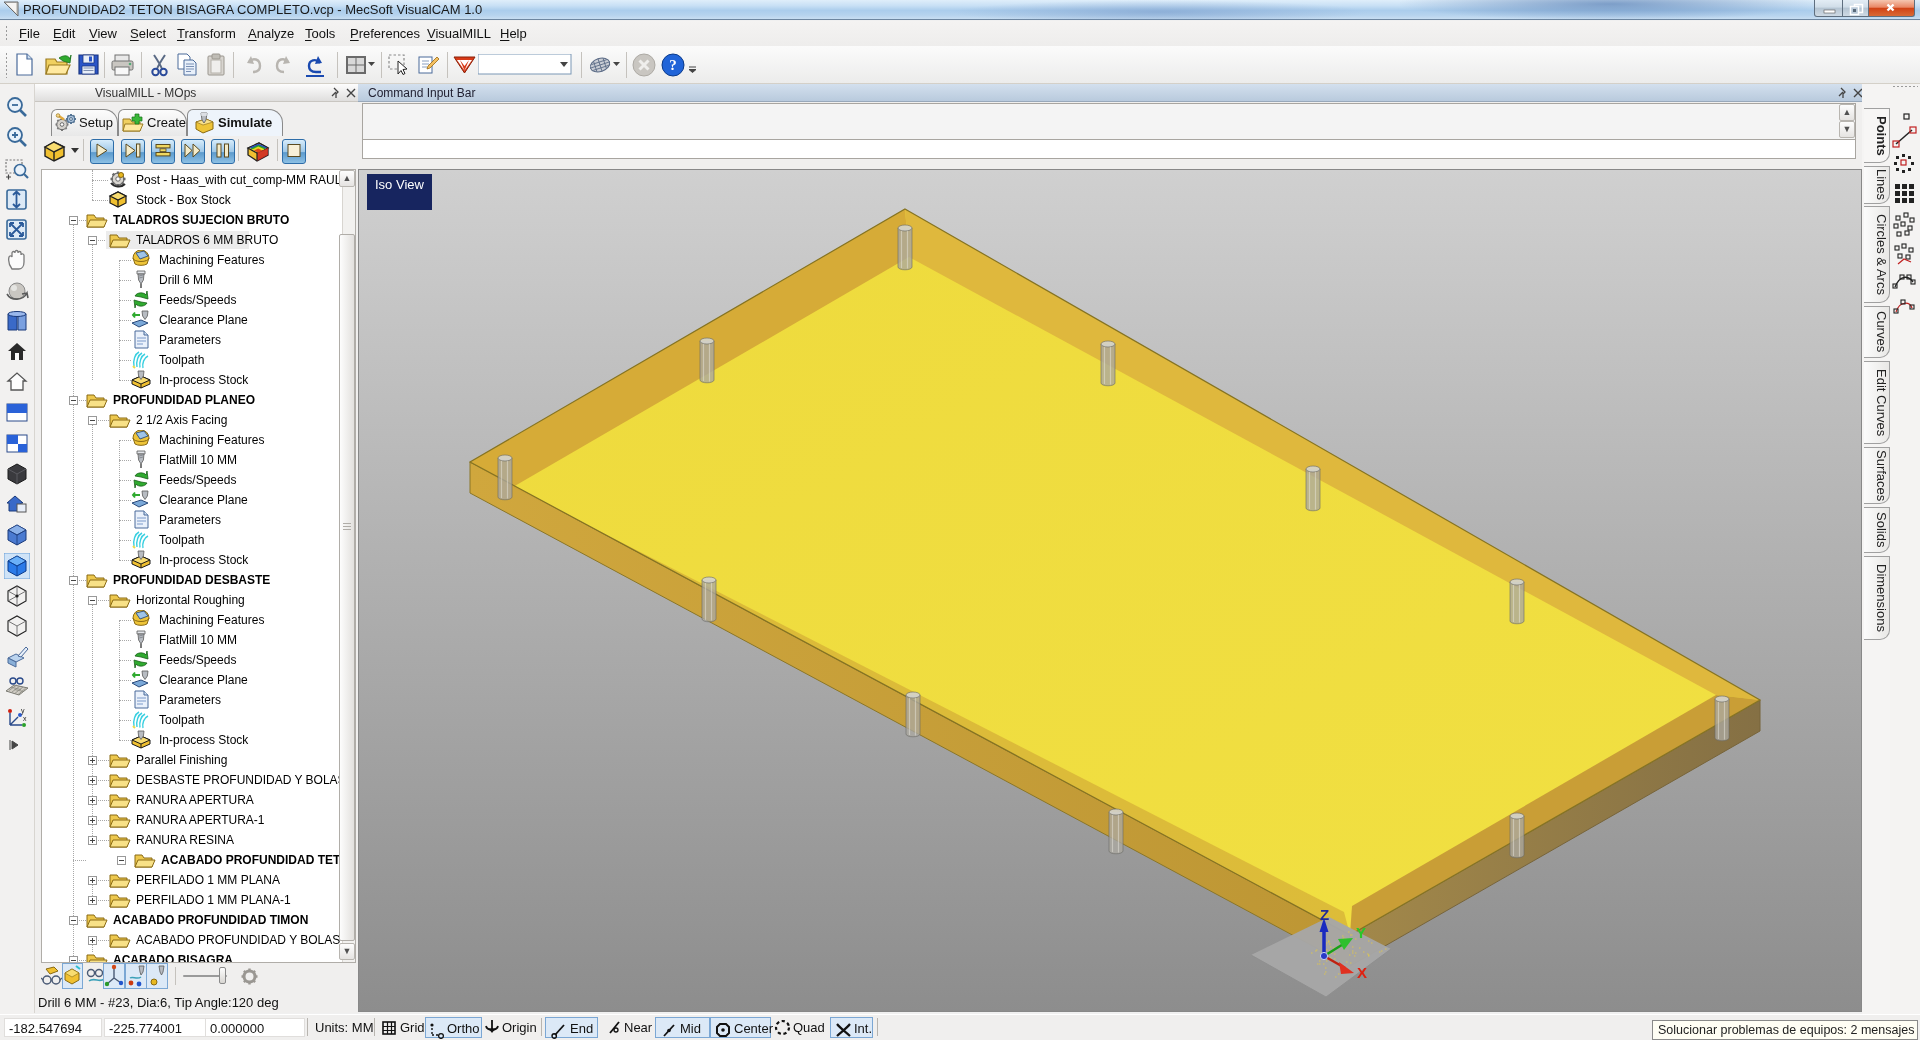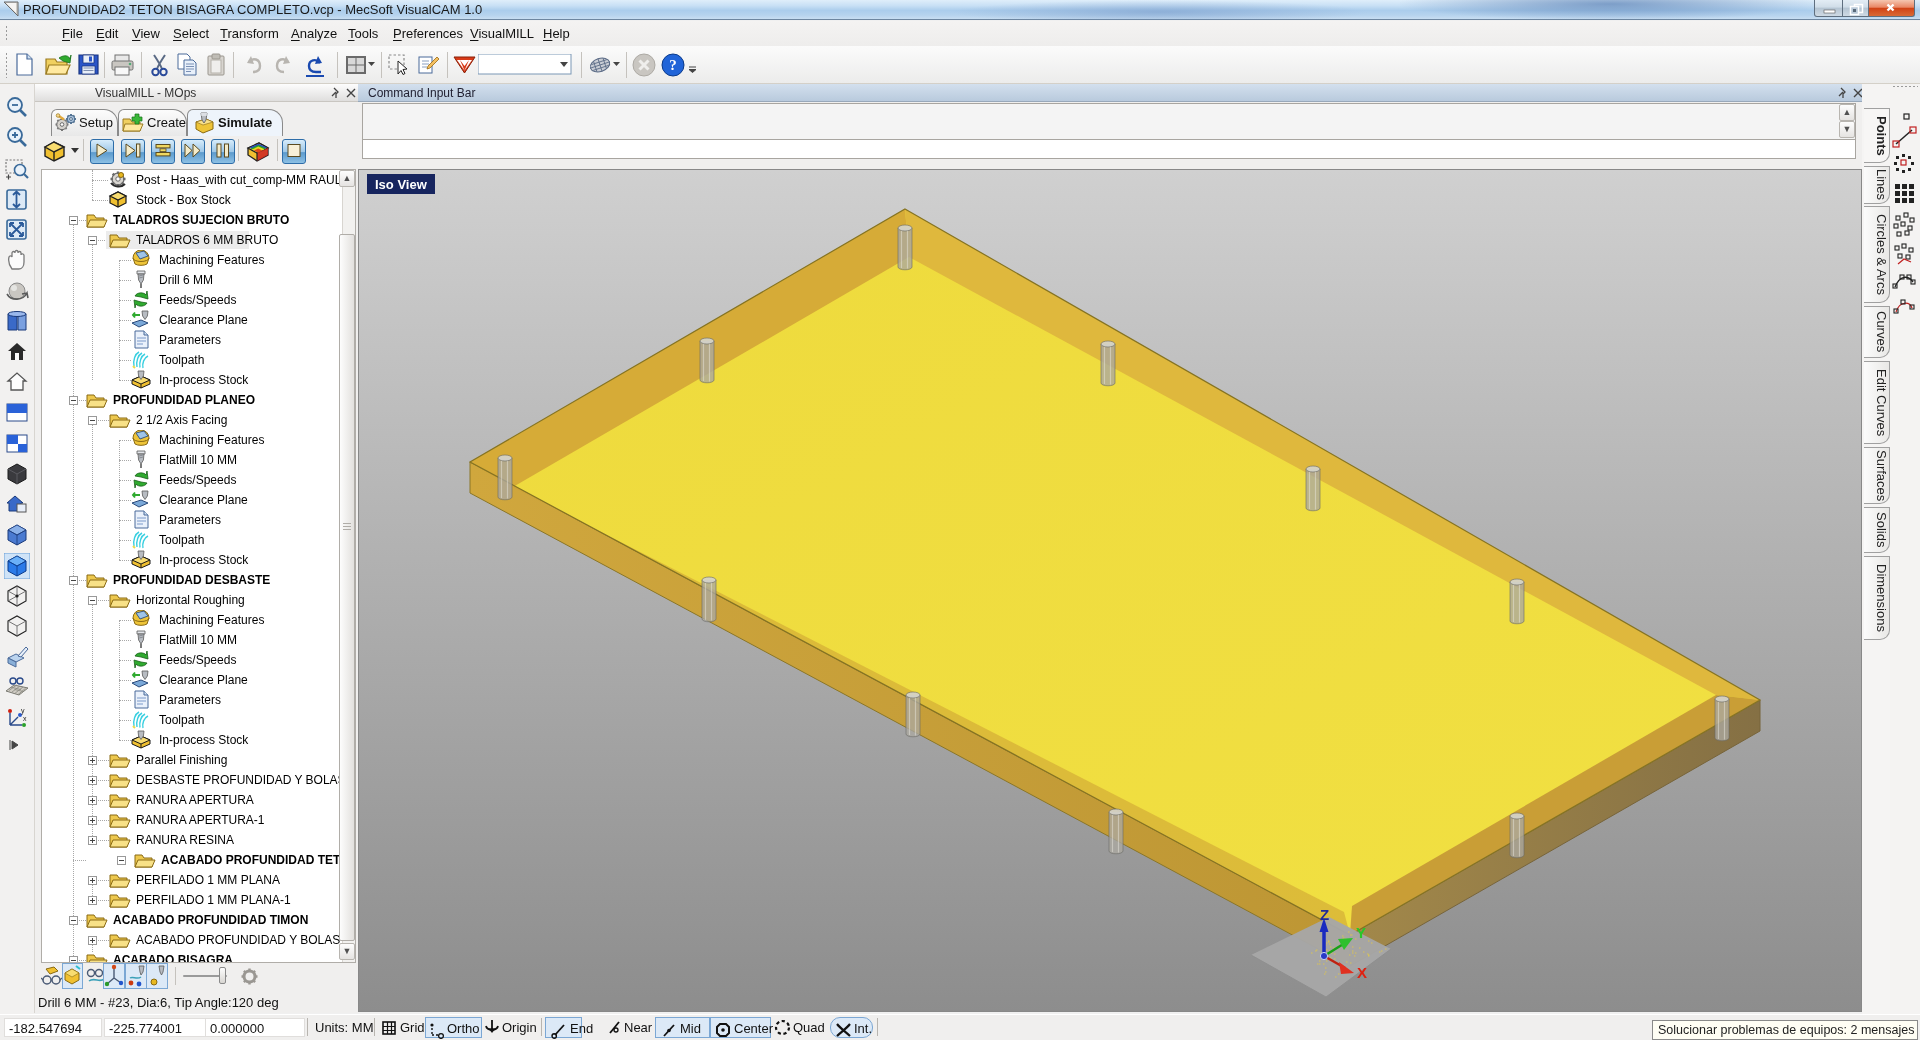--- a/index.html
+++ b/index.html
@@ -17,21 +17,21 @@
   #appicon { left:3px; top:1px; }
   .winbtn { top:0; height:17px; border:1px solid #5f6f7f; border-top:none; background:linear-gradient(180deg,#e3edf5 0%,#d0dde8 45%,#b4c4d2 50%,#cfdae4 100%); }
   #btnmin { left:1814px; width:29px; border-bottom-left-radius:3px; }
   #btnmax { left:1842px; width:27px; }
   #btnclose { left:1868px; width:47px; border-bottom-right-radius:3px;
     background:linear-gradient(180deg,#f5c6b0 0%,#e98765 45%,#d14316 52%,#d96a36 100%); }
   .winglyph { position:absolute; left:0; top:0; width:100%; height:100%; display:flex; align-items:center; justify-content:center; }
 
   
   #menubar { left:0; top:21px; width:1920px; height:25px; background:linear-gradient(180deg,#f4f3f2,#eeedec); font-size:13px; color:#111; }
-  .menuitem { position:absolute; top:5px;margin-left:43px; }
+  .menuitem { position:absolute; top:5px; }
   .mn { text-decoration:underline; text-underline-offset:2px; }
   .grip { position:absolute; width:3px; background-image:radial-gradient(circle, #9a9a9a 35%, transparent 40%); background-size:3px 4px; }
 
   
   #toolbar { left:0; top:46px; width:1920px; height:38px; background:linear-gradient(180deg,#fbfbfb,#ececeb); border-bottom:1px solid #d4d0c8; }
   .tsep { position:absolute; top:6px; width:1px; height:26px; background:#c5c2bd; }
   .tico { position:absolute; top:7px; }
 
   
   #leftstrip { left:0; top:84px; width:34px; height:930px; background:#f2f1f0; }
@@ -64,21 +64,21 @@
   #lstatus { left:0; top:907px; width:324px; height:22px; font-size:13px; color:#111; }
 
   
   #cmdhead { left:358px; top:84px; width:1504px; height:18px; background:linear-gradient(180deg,#d3e0ee,#b9cadd); border-bottom:1px solid #98a8ba; font-size:12px; color:#223; }
   #cmdbody { left:358px; top:102px; width:1504px; height:67px; background:#f0efee; }
   #cmdout { left:4px; top:1px; width:1494px; height:37px; background:#f4f4f4; border:1px solid #a8a5a0; }
   #cmdin  { left:4px; top:38px; width:1494px; height:19px; background:#ffffff; border:1px solid #a8a5a0; border-top:none; }
 
   
   #viewport { left:358px; top:169px; width:1504px; height:843px; background:linear-gradient(180deg,#d0d0d0 0%,#8d8d8d 100%); border:1px solid #888; }
-  #isoview { left:8px; top:4px; height:20px; background:#17255f; color:#fff; font-weight:bold; font-size:13px; padding:3px 8px 0 8px; }
+  #isoview { left:8px; top:4px; height:36px; background:#17255f; color:#fff; font-weight:normal; font-size:13px; padding:3px 8px 0 8px; }
 
   
   #rside { left:1862px; top:84px; width:58px; height:930px; background:#f5f4f3; }
   .rtab { position:absolute; left:2px; width:26px; border:1px solid #a0a0a0; border-left:none; border-radius:0 0 10px 0; background:linear-gradient(90deg,#fbfbfb,#e9e8e6); font-size:13px; color:#222; writing-mode:vertical-rl; text-align:center; }
 
   
   #statusbar { left:0; top:1014px; width:1920px; height:26px; background:#f0efee; border-top:1px solid #fff; font-size:13px; color:#111; }
   .sfield { position:absolute; top:3px; height:19px; background:#fff; border:1px solid #e0dedc; padding:2px 0 0 4px; }
   .snap { position:absolute; top:2px; height:21px; font-size:13px; padding-top:3px; }
   .snap.on { background:#dce9f7; border:1px solid #7ba7d4; }
@@ -1036,21 +1036,21 @@
           <circle cx="11" cy="13" r="2.4" fill="none" stroke="#111" stroke-width="1.3"></circle>
         </svg>
         <span class="abs" style="left:21px;top:3px;">Ortho</span>
       </div>
     <svg class="abs" style="left:484px;top:4px;" width="16" height="17">
         <path d="M8 1 L8 11 M2 7 C3 12 13 12 14 7" stroke="#111" stroke-width="1.8" fill="none"></path>
         <path d="M4.5 9.5 L8 14 L11.5 9.5" fill="#111"></path>
       </svg>
       <span class="abs" style="left:502px;top:5px;">Origin</span>
     <span class="ssep" style="left:541px;"></span>
-    <div class="snap on" style="left:545px;width:37px;padding-left:32px;">
+    <div class="snap on" style="left:545px;width:53px;padding-left:32px;">
         <svg class="abs" style="left:5px;top:5px;" width="16" height="16">
           <path d="M13 2 L4 12" stroke="#111" stroke-width="1.8"></path>
           <circle cx="3.2" cy="13" r="2.2" fill="none" stroke="#111" stroke-width="1.4"></circle>
         </svg>
         <span class="abs" style="left:24px;top:3px;">End</span>
       </div>
     <svg class="abs" style="left:607px;top:5px;" width="16" height="16">
         <path d="M12 2 L3 13" stroke="#111" stroke-width="1.8"></path>
         <circle cx="9" cy="10" r="2" fill="none" stroke="#111" stroke-width="1.3"></circle>
       </svg>
@@ -1066,21 +1066,21 @@
         <svg class="abs" style="left:4px;top:4px;" width="17" height="17">
           <path d="M5 2 L11 2 L14 5 L14 11 L11 14 L5 14 L2 11 L2 5 Z" fill="none" stroke="#111" stroke-width="2"></path>
           <circle cx="8" cy="8" r="1.8" fill="#111"></circle>
         </svg>
         <span class="abs" style="left:23px;top:3px;">Center</span>
       </div>
     <svg class="abs" style="left:774px;top:4px;" width="17" height="17">
         <circle cx="8.5" cy="8.5" r="6.5" fill="none" stroke="#111" stroke-width="2.2" stroke-dasharray="3.2 2.6"></circle>
       </svg>
       <span class="abs" style="left:793px;top:5px;">Quad</span>
-    <div class="snap on" style="left:830px;width:43px;border-radius:10px;">
+    <div class="snap on" style="left:830px;width:43px;">
         <svg class="abs" style="left:4px;top:4px;" width="17" height="17">
           <path d="M2 2 C6 7 11 10 15 14 M15 2 C11 7 6 10 2 14" stroke="#111" stroke-width="2.2" fill="none"></path>
         </svg>
         <span class="abs" style="left:23px;top:3px;">Int.</span>
       </div>
     <span class="ssep" style="left:877px;"></span>
     <div id="tooltip" class="abs">Solucionar problemas de equipos: 2 mensajes</div>
   </div>
 
 </div>

